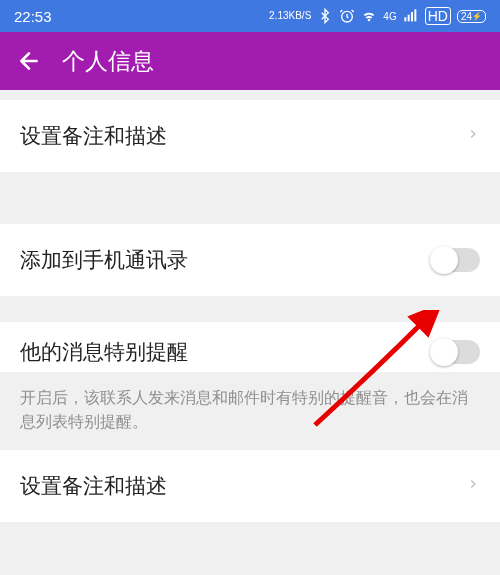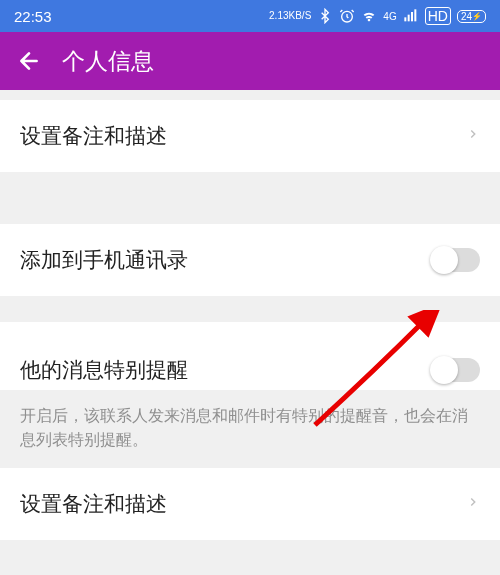--- a/index.html
+++ b/index.html
@@ -41,21 +41,21 @@
     .gap-large { height: 26px; background: #f0f0f0; }
     .item {
       background: #fff;
       padding: 22px 20px;
       display: flex;
       align-items: center;
       justify-content: space-between;
     }
     .item .label { font-size: 21px; color: #222; }
     .item .chevron { color: #c0c0c0; }
-    .item.sub-desc { padding-top: 34px; padding-bottom: 6px; }
+    .item.sub-desc { padding-top: 16px; padding-bottom: 6px; }
     .toggle {
       width: 48px;
       height: 24px;
       background: #dcdcdc;
       border-radius: 12px;
       position: relative;
     }
     .toggle .knob {
       width: 28px;
       height: 28px;

